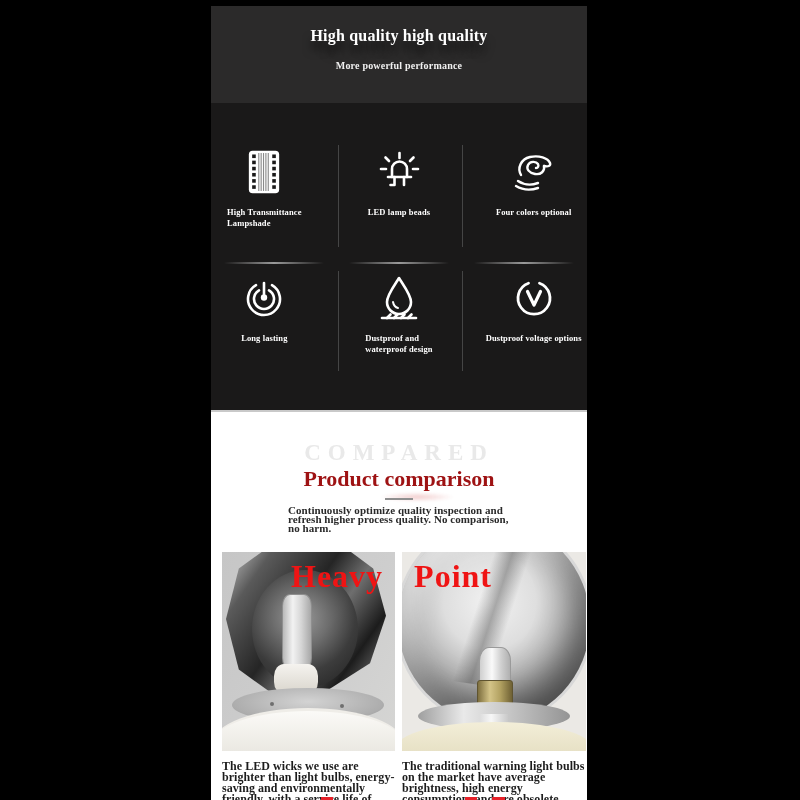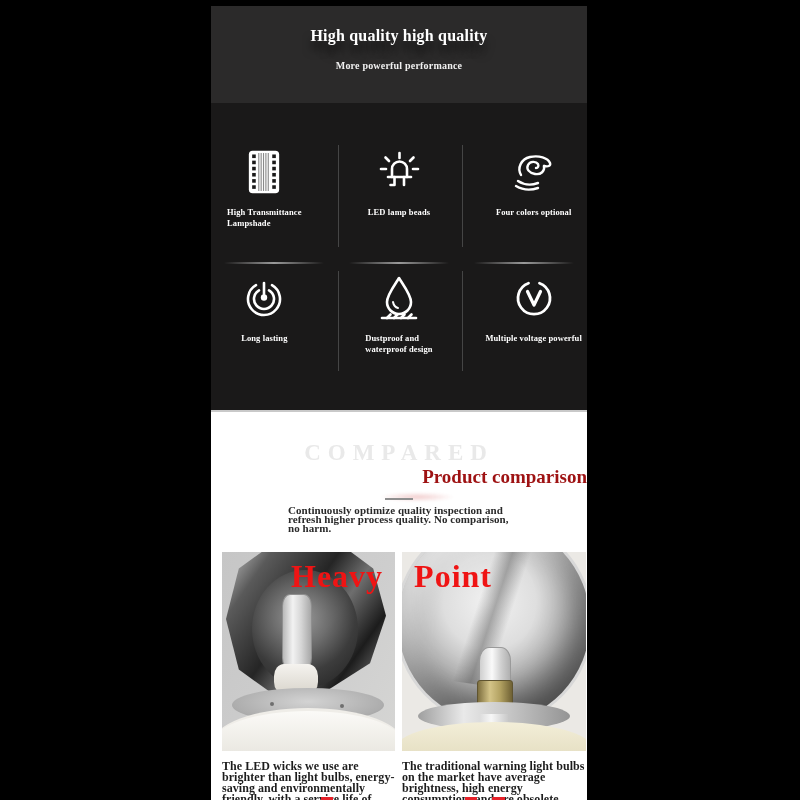--- a/index.html
+++ b/index.html
@@ -26,22 +26,22 @@
   .v1a{left:127px;top:42px;height:102px}.v1b{left:251px;top:42px;height:102px}
   .v2a{left:127px;top:168px;height:100px}.v2b{left:251px;top:168px;height:100px}
   .h-sep{position:absolute;top:159px;height:2px;width:100px;border-radius:1px;
          background:linear-gradient(90deg,rgba(150,150,150,0) 0%,#9a9a9a 50%,rgba(150,150,150,0) 100%);}
   .s1{left:13px}.s2{left:138px}.s3{left:263px}
 
   
   .white-section{position:relative;height:396px;background:#ffffff;border-top:2px solid #c9c9c9;}
   .watermark{position:absolute;top:28px;left:0;width:100%;text-align:center;
              font-size:23px;font-weight:bold;letter-spacing:7px;color:#e9e9e9;white-space:nowrap;}
-  .comp-title{position:absolute;top:54px;left:0;width:100%;text-align:right;
-              font-size:19px;font-weight:bold;color:#9e1213;}
+  .comp-title{position:absolute;top:54px;left:0;width:100%;text-align:center;
+              font-size:22px;font-weight:bold;color:#9e1213;}
   .red-smudge{position:absolute;top:80px;left:168px;width:76px;height:10px;
               background:radial-gradient(ellipse at center,rgba(195,35,35,.22),rgba(195,35,35,0) 70%);
               filter:blur(1px);}
   .comp-divider{position:absolute;top:86px;left:174px;width:28px;height:2px;background:#8f8f8f;}
   .comp-desc{position:absolute;top:94px;left:77px;width:226px;font-size:11px;font-weight:bold;
              color:#2a2a2a;line-height:9px;letter-spacing:.05px;}
 
   
   .photo{position:absolute;top:140px;height:199px;overflow:hidden;}
   .photo-left{left:11px;width:173px;background:linear-gradient(120deg,#c6c6c6,#cecece 60%,#d6d6d4);}
@@ -195,21 +195,21 @@
           <div class="feat-label">Dustproof and
 waterproof design</div>
         </div>
         <div class="feat-cell">
           <div class="feat-icon">
             <svg width="46" height="46" viewBox="0 0 46 46" fill="none" stroke="#ffffff" stroke-linecap="round">
               <path d="M28.5 8.2 A16 16 0 1 1 17.5 8.2" stroke-width="2.8"></path>
               <path d="M16.5 16.5 L23 30 L29.5 16.5" stroke-width="3.2" stroke-linejoin="round"></path>
             </svg>
           </div>
-          <div class="feat-label">Multiple voltage powerful</div>
+          <div class="feat-label">Dustproof voltage options</div>
         </div>
       </div>
 
       <div class="v-div v1a"></div>
       <div class="v-div v1b"></div>
       <div class="v-div v2a"></div>
       <div class="v-div v2b"></div>
       <div class="h-sep s1"></div>
       <div class="h-sep s2"></div>
       <div class="h-sep s3"></div>

